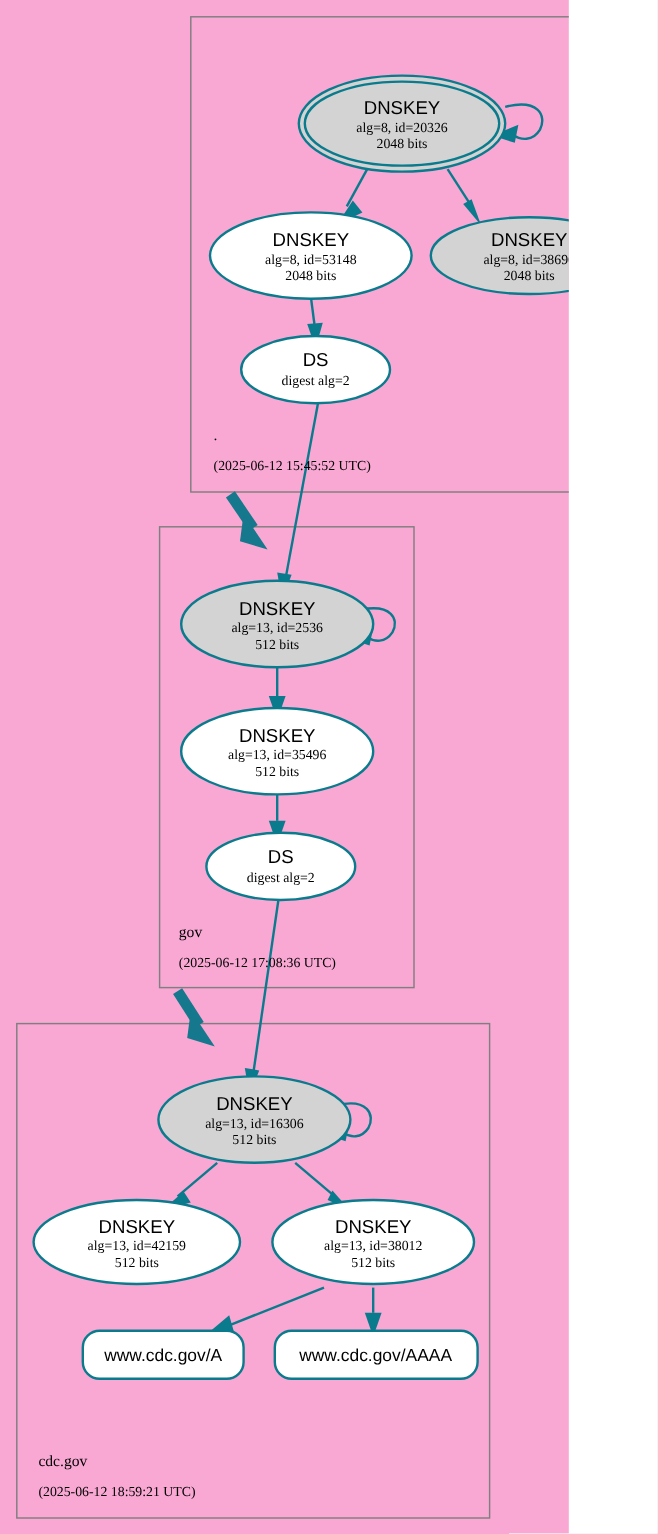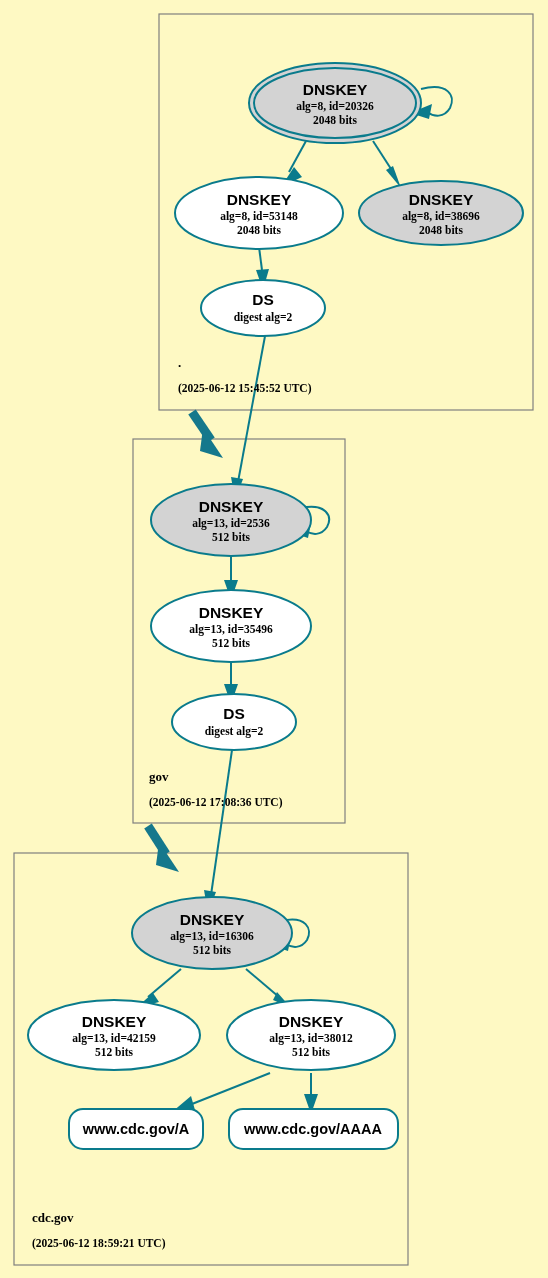--- a/index.html
+++ b/index.html
@@ -2,26 +2,25 @@
 <html><head>
 <meta charset="utf-8">
 <style>
   html, body {
     margin: 0;
     padding: 0;
     background: #ffffff;
   }
   #canvas {
     position: relative;
-    width: 548px;
+    width: 474px;
     height: 1278px;
-    background: #fef9c3;
+    background: #f9a8d4;
     font-family: "Liberation Sans", sans-serif;
     overflow: hidden;
-    font-weight: bold;
   }
   #graph {
     position: absolute;
     top: 0;
     left: 0;
     width: 548px;
     height: 1278px;
   }
   .zone-box {
     fill: none;

